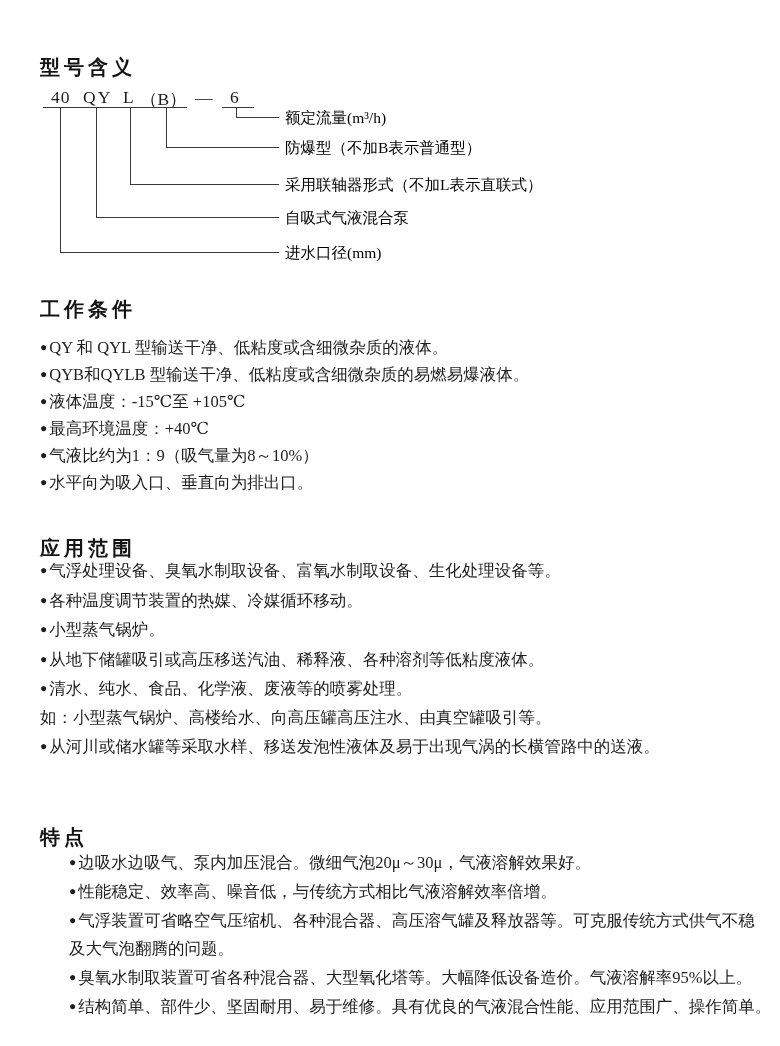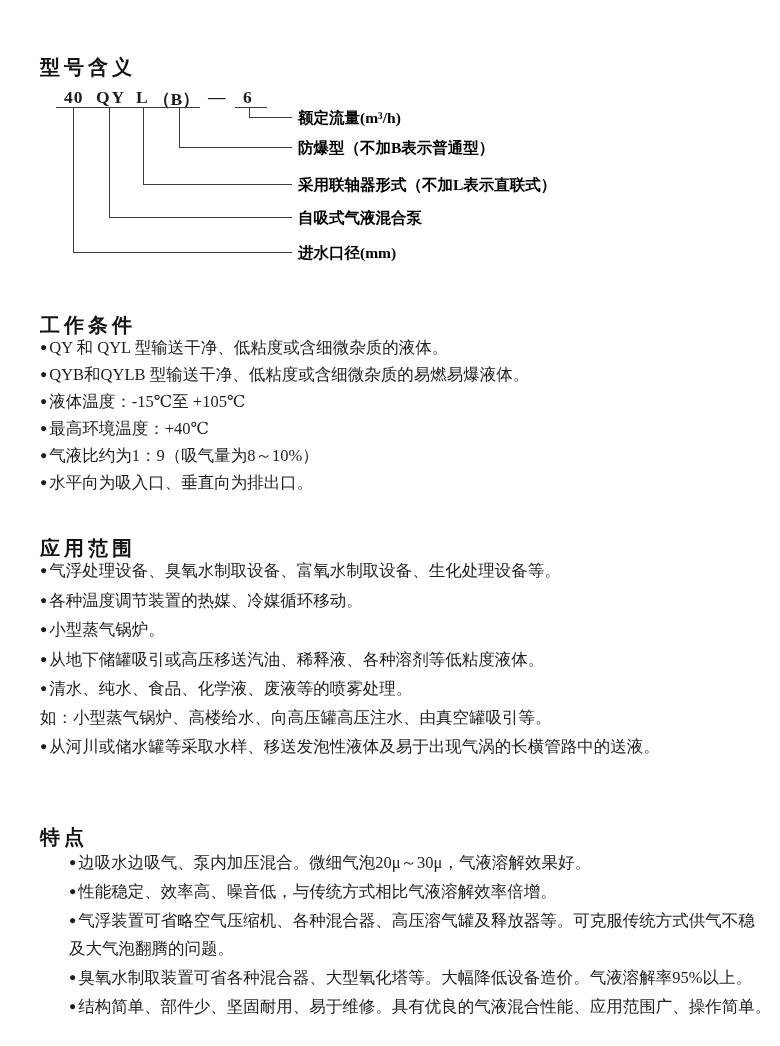--- a/index.html
+++ b/index.html
@@ -11,21 +11,21 @@
     font-family:"Liberation Serif","DejaVu Serif",serif;
     color:#1d1d1d;
   }
   .heading{
     position:absolute;left:40px;
     font-family:"Liberation Sans","DejaVu Sans",sans-serif;
     font-weight:bold;font-size:20px;letter-spacing:4px;
     color:#141414;white-space:nowrap;
   }
   
-  .diagram{position:absolute;left:16px;top:0;width:624px;height:280px;font-weight:bold;}
+  .diagram{position:absolute;left:3px;top:0;width:624px;height:280px;}
   .code-part{
     position:absolute;top:87px;font-size:17.5px;color:#1d1d1d;
     font-family:"Liberation Serif","DejaVu Serif",serif;white-space:nowrap;
   }
   .cp-40{left:48px;letter-spacing:1px;}
   .cp-qy{left:80px;letter-spacing:2px;}
   .cp-l{left:120px;}
   .cp-b{left:137px;}
   .cp-dash{left:192px;letter-spacing:2px;}
   .cp-6{left:227px;}
@@ -75,21 +75,21 @@
     <div class="dline hline" style="left:93px;top:217px;width:183px;"></div>
     <div class="dline hline" style="left:57px;top:252px;width:219px;"></div>
 
     <div class="dlabel" style="top:109px;">额定流量(m³/h)</div>
     <div class="dlabel" style="top:139px;">防爆型（不加B表示普通型）</div>
     <div class="dlabel" style="top:176px;">采用联轴器形式（不加L表示直联式）</div>
     <div class="dlabel" style="top:209px;">自吸式气液混合泵</div>
     <div class="dlabel" style="top:244px;">进水口径(mm)</div>
   </div>
 
-  <div class="heading" style="top:312px;">工作条件</div>
+  <div class="heading" style="top:296px;">工作条件</div>
   <div class="list wc-list" style="top:334px;">
       <p class="li"><span class="bullet">●</span><span>QY 和 QYL 型输送干净、低粘度或含细微杂质的液体。</span></p>
       <p class="li"><span class="bullet">●</span><span>QYB和QYLB 型输送干净、低粘度或含细微杂质的易燃易爆液体。</span></p>
       <p class="li"><span class="bullet">●</span><span>液体温度：-15℃至 +105℃</span></p>
       <p class="li"><span class="bullet">●</span><span>最高环境温度：+40℃</span></p>
       <p class="li"><span class="bullet">●</span><span>气液比约为1：9（吸气量为8～10%）</span></p>
       <p class="li"><span class="bullet">●</span><span>水平向为吸入口、垂直向为排出口。</span></p>
     </div>
 
   <div class="heading" style="top:535px;">应用范围</div>

